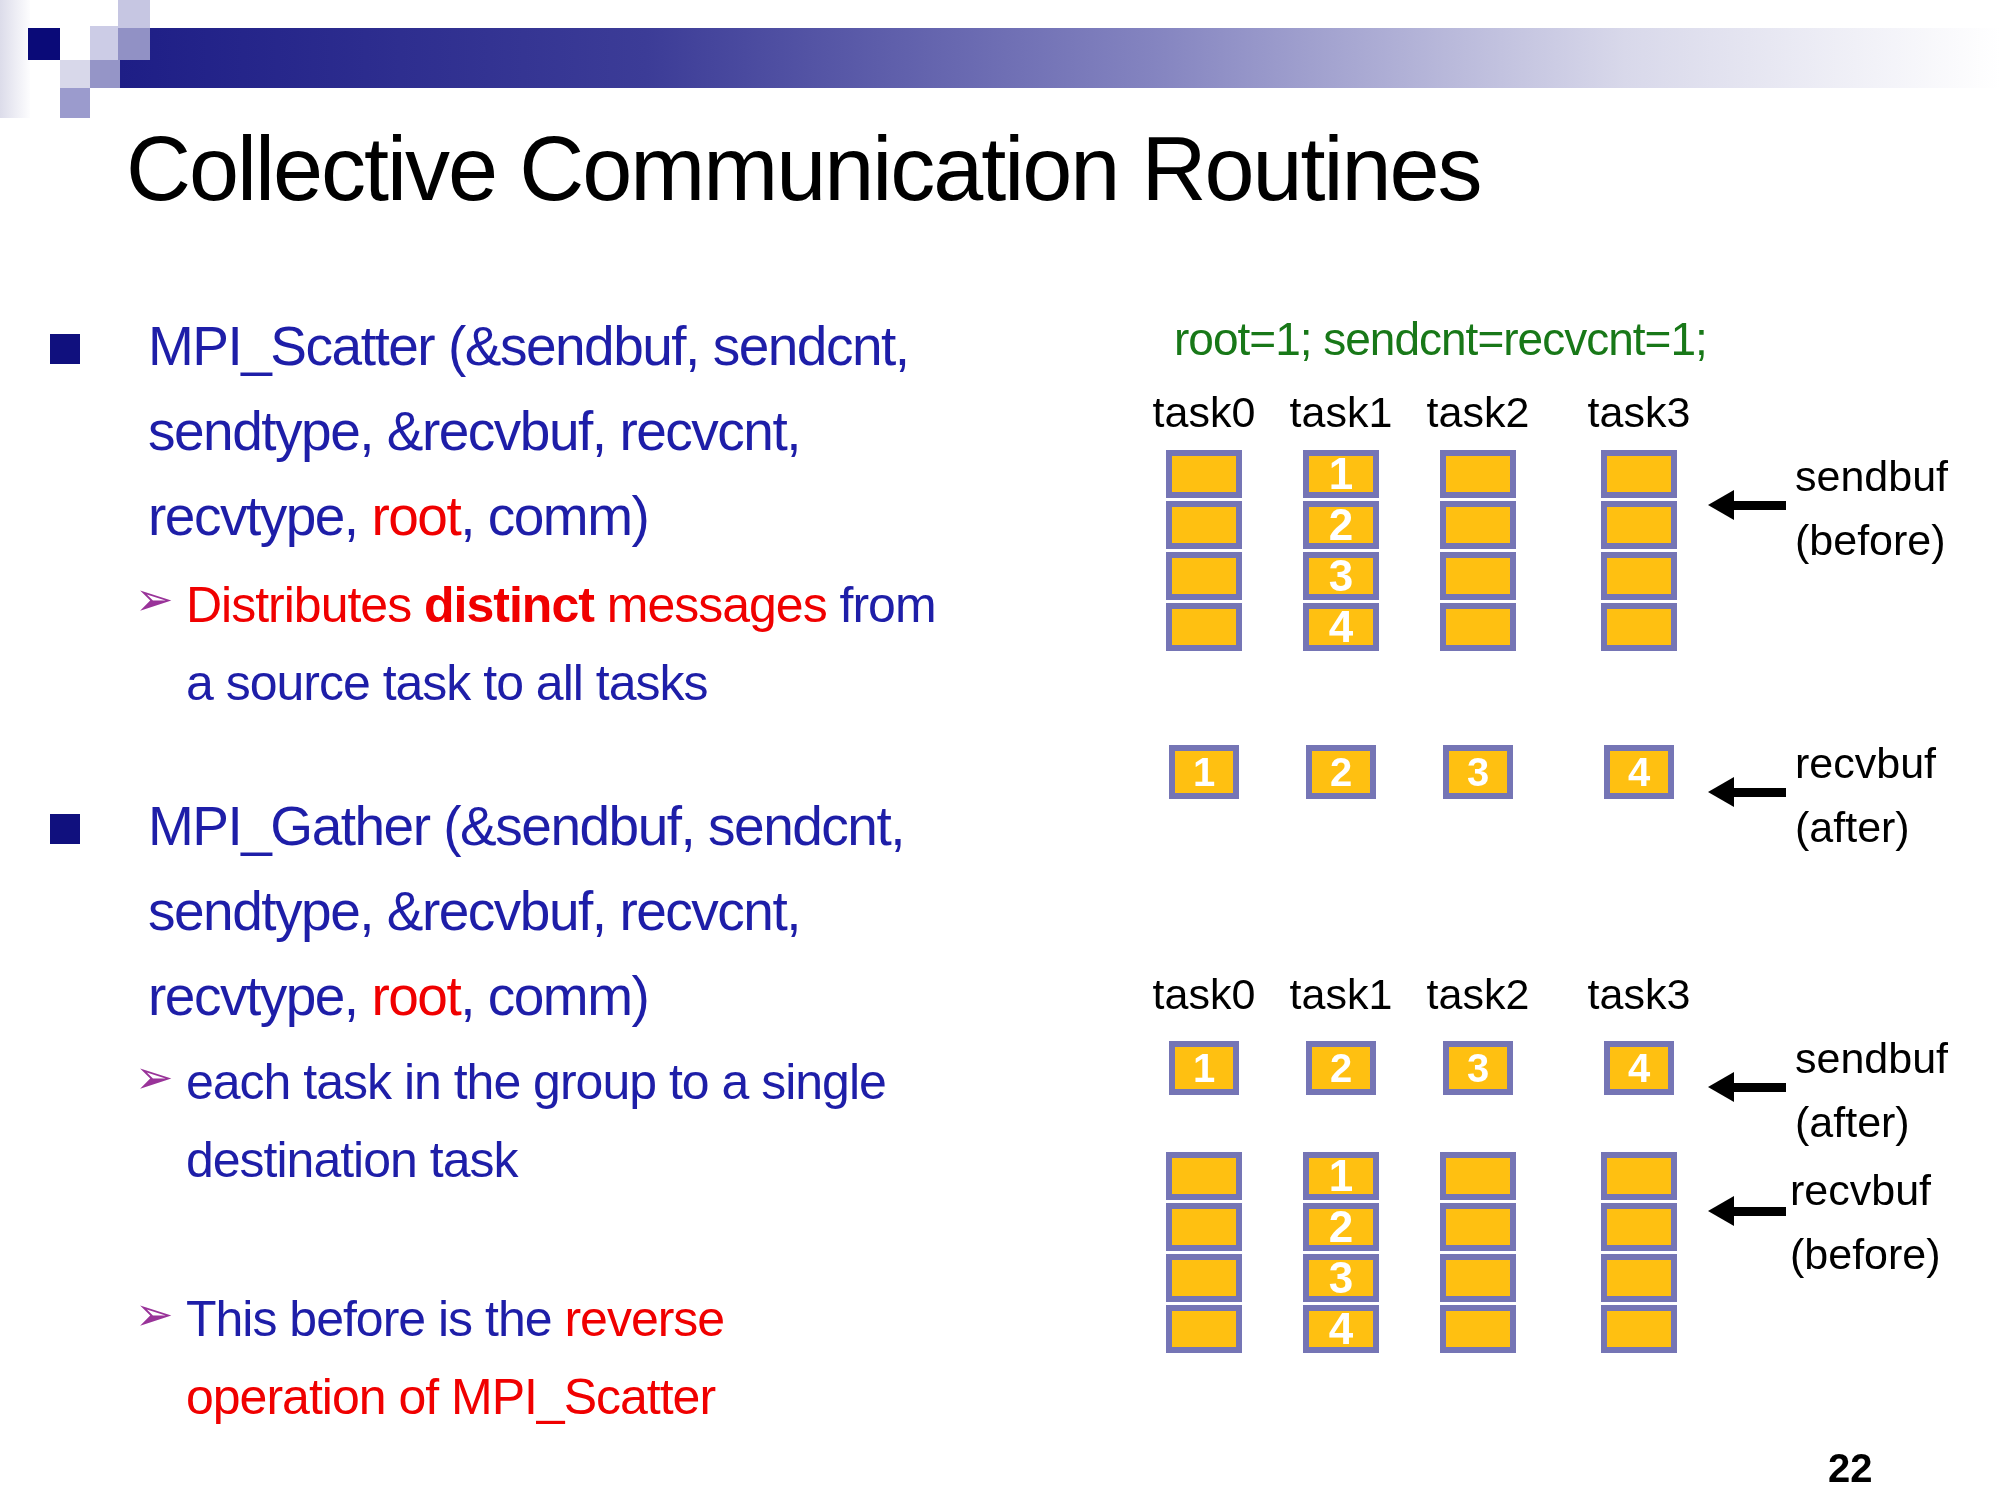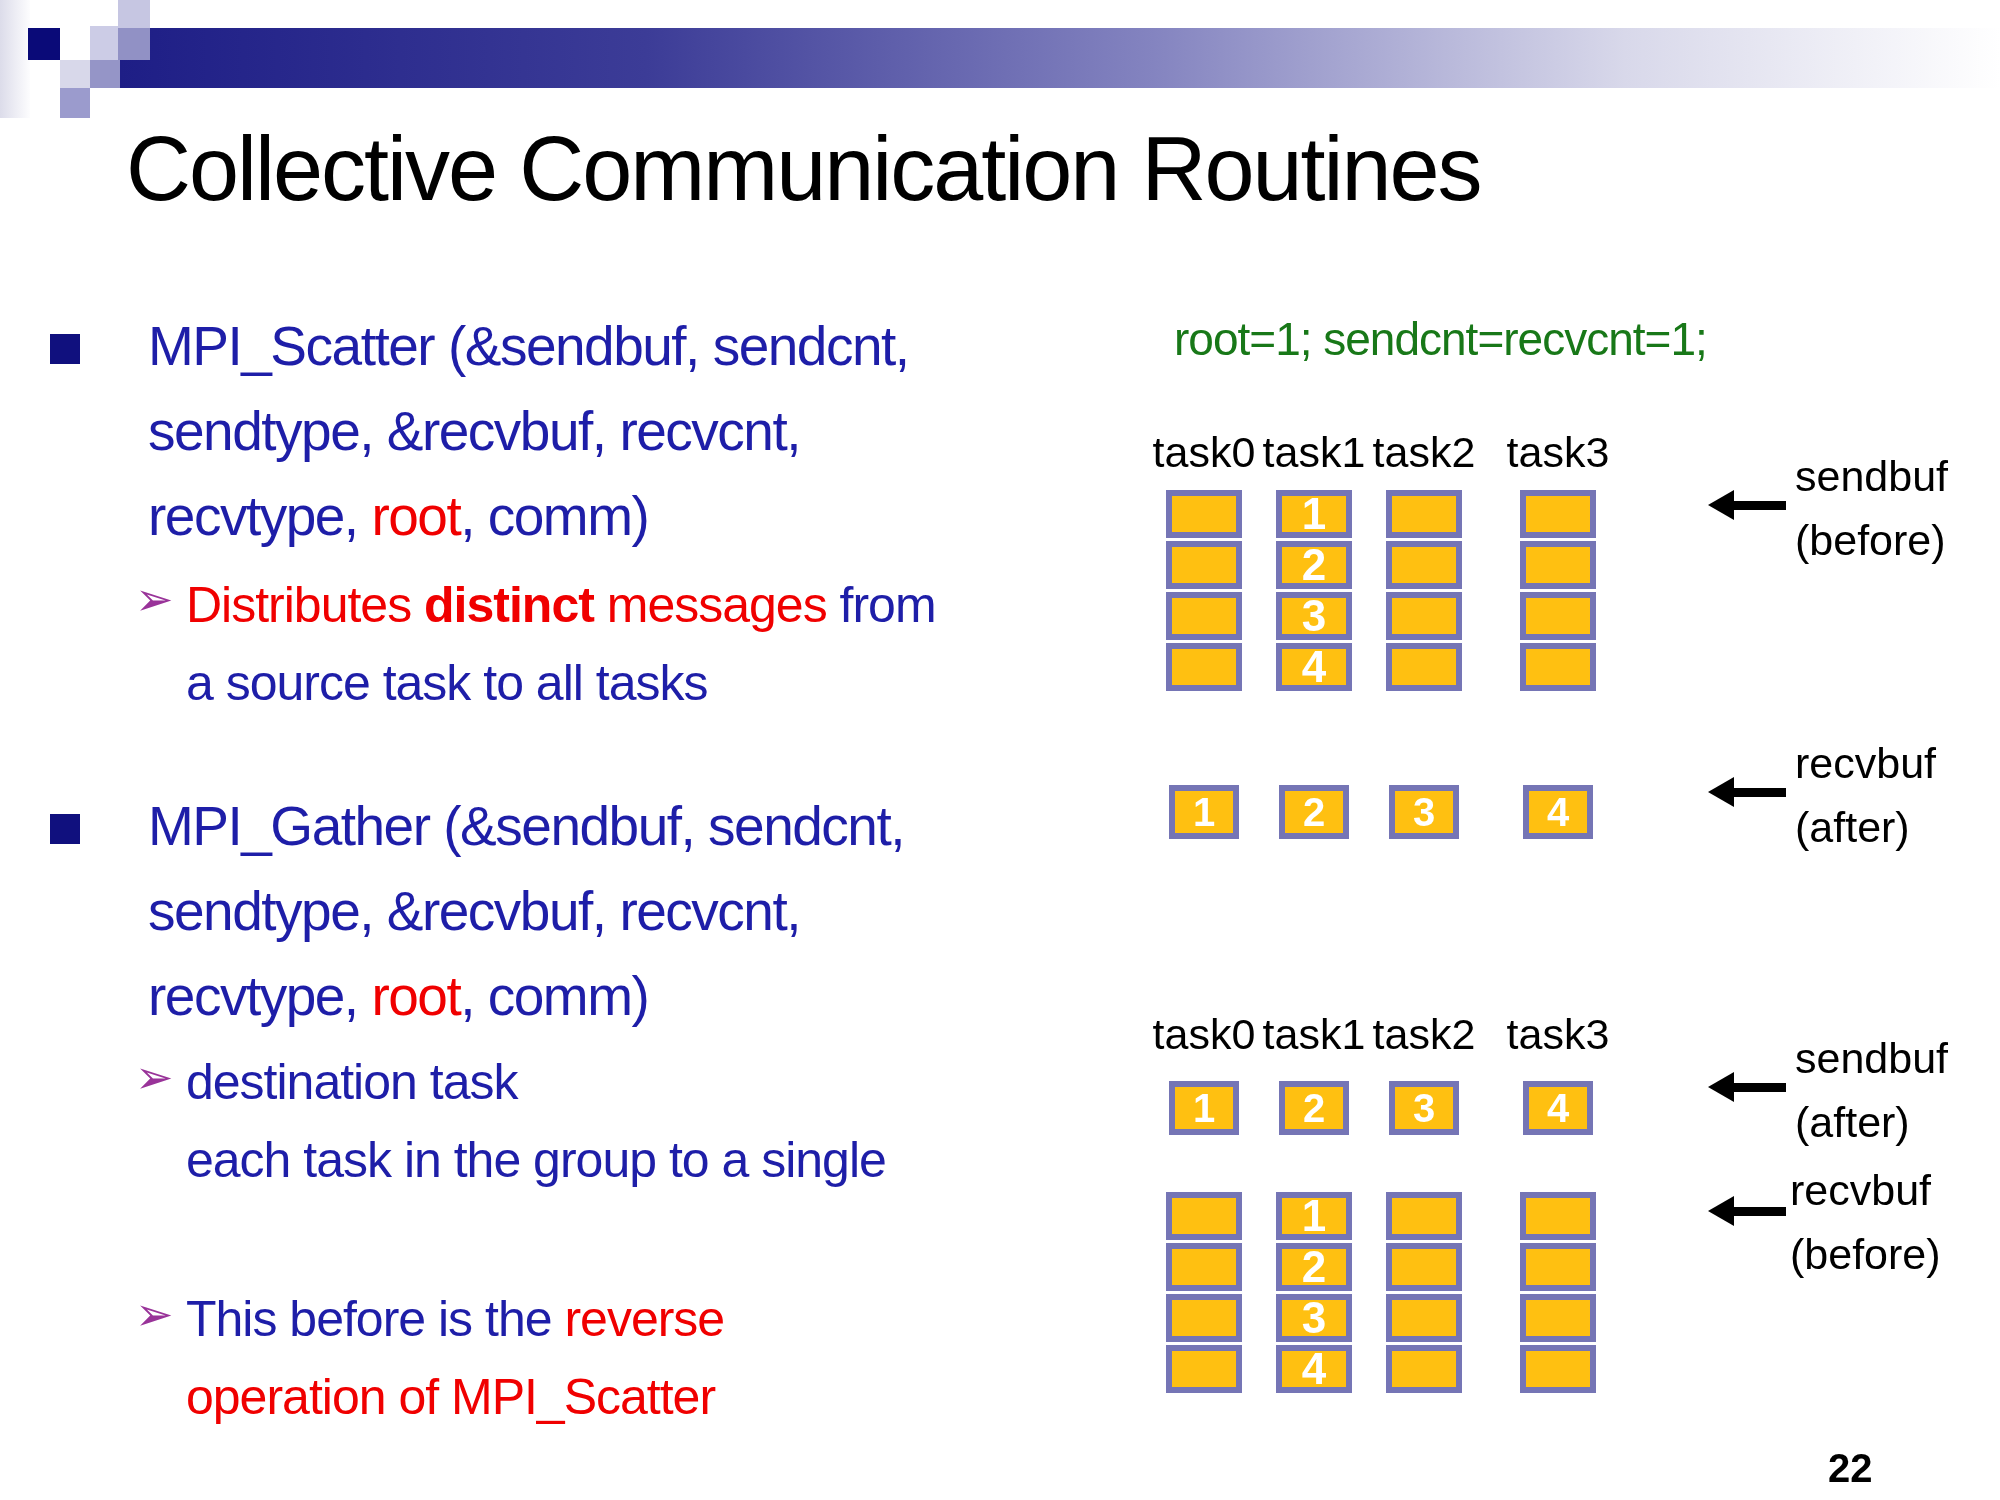--- a/index.html
+++ b/index.html
@@ -37,21 +37,21 @@
   .sub-arrow{ position:absolute; left:135px; font-size:46px; color:var(--purple); }
   .tblock{ position:absolute; left:148px; }
   .tblock.main{ font-size:55px; line-height:85px; letter-spacing:-1.5px; }
   .tblock.sub{ left:186px; font-size:50px; line-height:78px; letter-spacing:-1px; }
   .line{ white-space:nowrap; }
   .seg-bold{ font-weight:bold; }
 
   
   .code-line{ position:absolute; left:1174px; top:312px; font-size:46px;
               letter-spacing:-1px; color:var(--green); white-space:nowrap; }
-  .hgroup{ position:absolute; display:flex; gap:22px;margin-top:40px; }
+  .hgroup{ position:absolute; display:flex; gap:49px; }
   .hgroup > *:last-child{ margin-left:24px; }
   .slot{ width:88px; display:flex; justify-content:center; }
   .col{ display:flex; flex-direction:column; gap:3px; }
   .cell{
     width:76px; height:48px; border:6px solid var(--cellborder);
     background:var(--orange); color:#fff; font-weight:bold; font-size:44px;
     display:flex; align-items:center; justify-content:center;
   }
   .cellrow .cell{ width:70px; height:54px; font-size:40px; }
   .labels .cell{ width:auto; height:auto; border:none; background:none;
@@ -95,22 +95,22 @@
 
   <div class="bullet-sq" style="top:814px"></div>
   <div class="tblock main" style="top:784px">
     <div class="line"><span style="color: rgb(30, 30, 168);">MPI_Gather (&amp;sendbuf, sendcnt,</span></div>
     <div class="line"><span style="color: rgb(30, 30, 168);">sendtype, &amp;recvbuf, recvcnt,</span></div>
     <div class="line"><span style="color: rgb(30, 30, 168);">recvtype, </span><span style="color: rgb(240, 0, 0);">root</span><span style="color: rgb(30, 30, 168);">, comm)</span></div>
   </div>
 
   <div class="sub-arrow" style="top:1050px">➢</div>
   <div class="tblock sub" style="top:1043px">
+    <div class="line"><span style="color: rgb(30, 30, 168);">each task in the group to a single</span></div>
     <div class="line"><span style="color: rgb(30, 30, 168);">destination task</span></div>
-    <div class="line"><span style="color: rgb(30, 30, 168);">each task in the group to a single</span></div>
   </div>
 
   <div class="sub-arrow" style="top:1287px">➢</div>
   <div class="tblock sub" style="top:1280px">
     <div class="line"><span style="color: rgb(30, 30, 168);">This before is the </span><span style="color: rgb(240, 0, 0);">reverse</span></div>
     <div class="line"><span style="color: rgb(240, 0, 0);">operation of MPI_Scatter</span></div>
   </div>
 
   <div class="code-line">root=1; sendcnt=recvcnt=1;</div>
 

